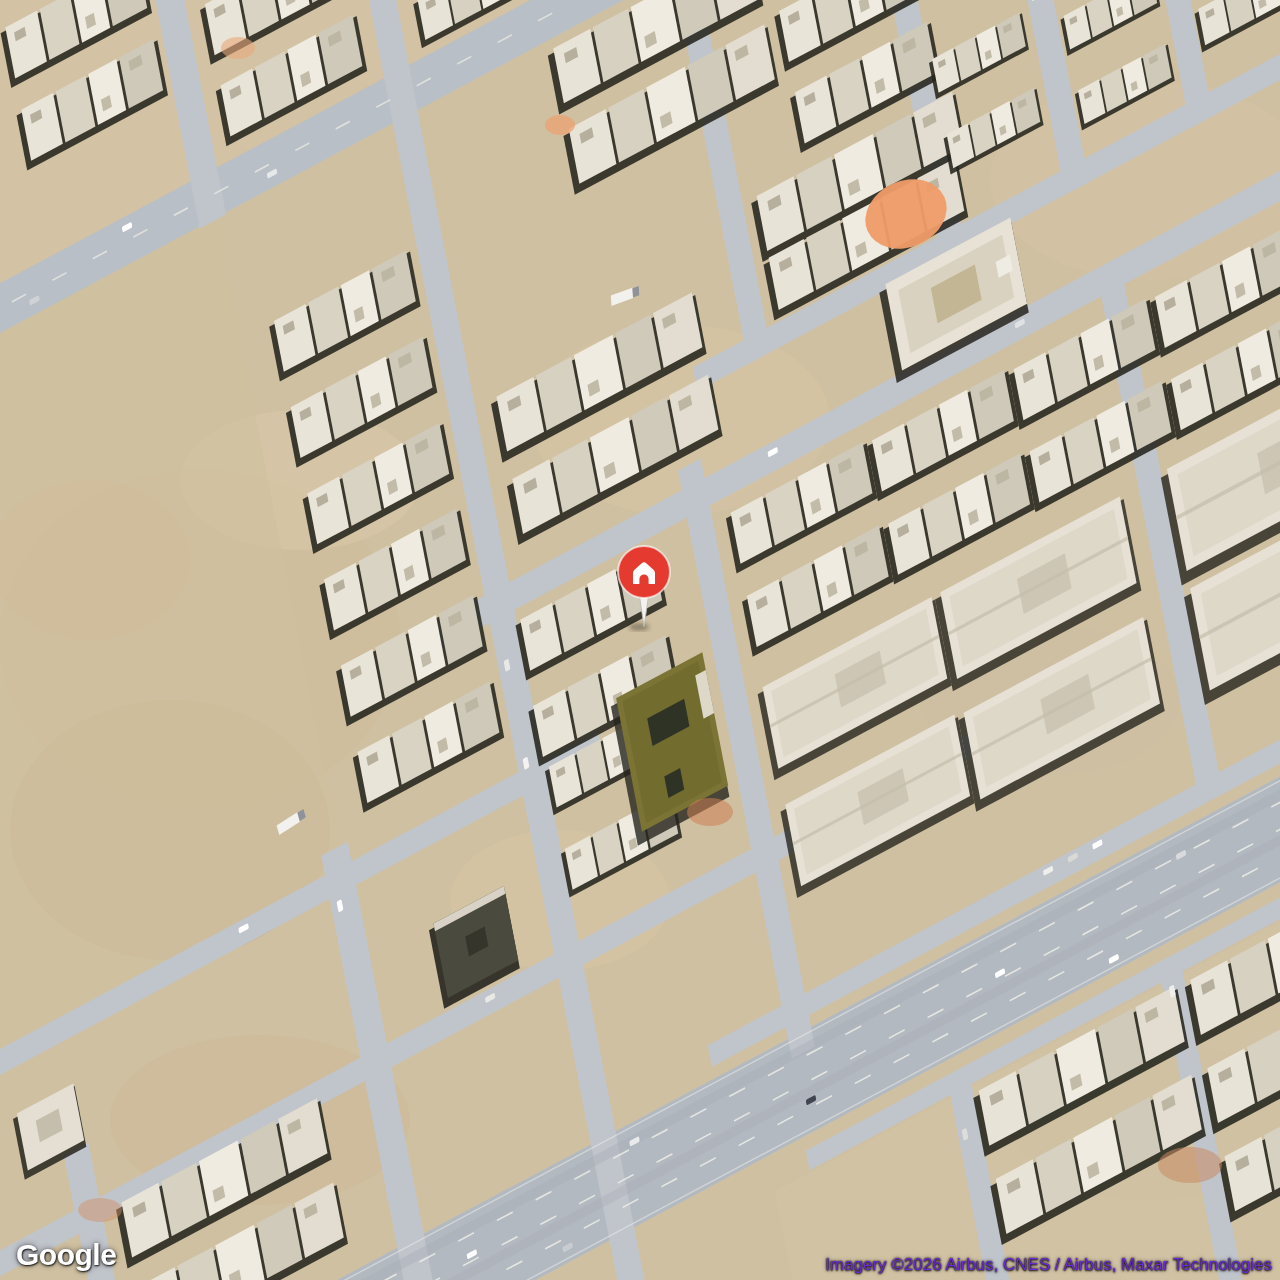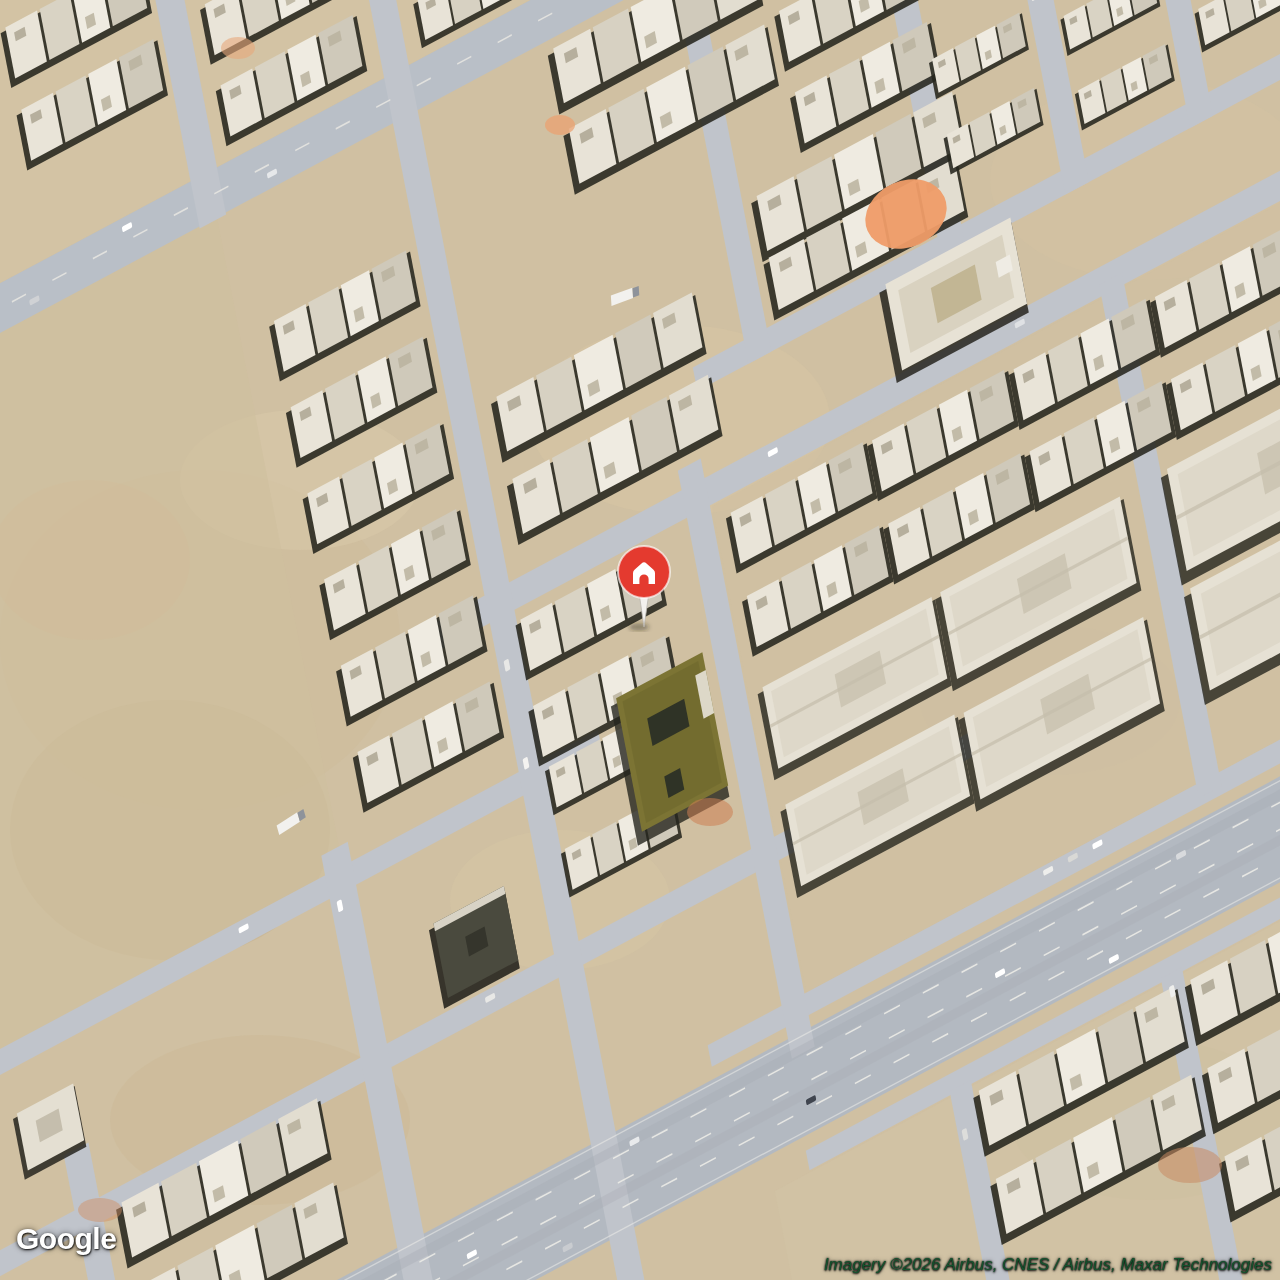--- a/index.html
+++ b/index.html
@@ -4,31 +4,30 @@
 <style>
   html,body{margin:0;padding:0;}
   body{
     width:1280px;height:1280px;overflow:hidden;position:relative;
     background:#d0c0a2;font-family:"Liberation Sans",sans-serif;
   }
   .viewport{position:absolute;inset:0;width:1280px;height:1280px;cursor:grab;}
   .scene{position:absolute;left:0;top:0;display:block;}
   .pin{position:absolute;left:614px;top:540px;width:60px;height:92px;pointer-events:auto;}
   .google-logo{
-    position:absolute;left:16px;bottom:24px;
+    position:absolute;left:16px;bottom:8px;
     font-size:30px;font-weight:bold;letter-spacing:-0.5px;color:#ffffff;
     text-shadow:0 1px 3px rgba(0,0,0,.7),0 0 6px rgba(0,0,0,.45),1px 1px 1px rgba(0,0,0,.5);
     user-select:none;cursor:pointer;
   }
   .attribution{
     position:absolute;right:8px;bottom:5px;
-    font-size:17px;color:#14532d;
+    font-size:17px;color:#6d28d9;
     text-shadow:0 0 2px #000,0 1px 2px rgba(0,0,0,.9),0 0 4px rgba(0,0,0,.6);
     user-select:none;
-    font-style:italic;
   }
 </style>
 </head>
 <body>
 
 <div class="viewport">
 
   <svg class="scene" width="1280" height="1280" viewBox="0 0 1280 1280">
     <defs>
 

